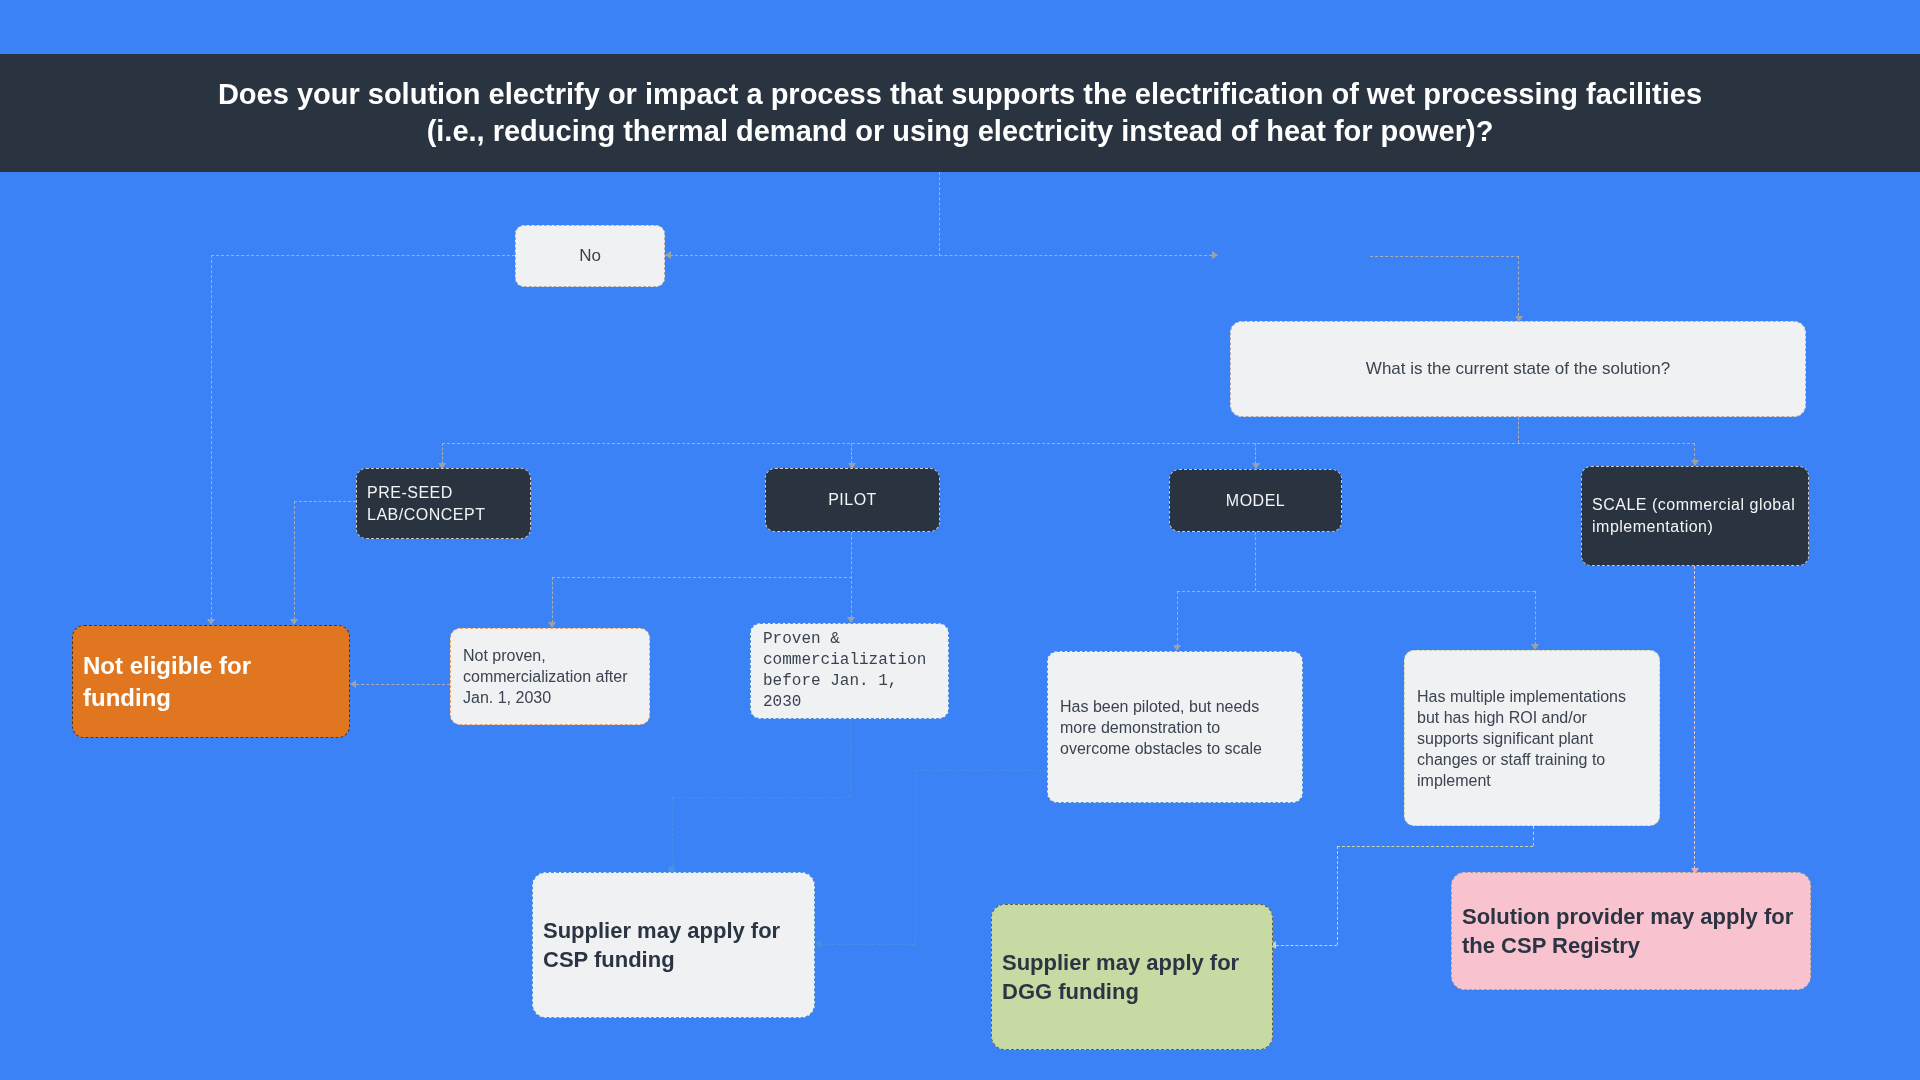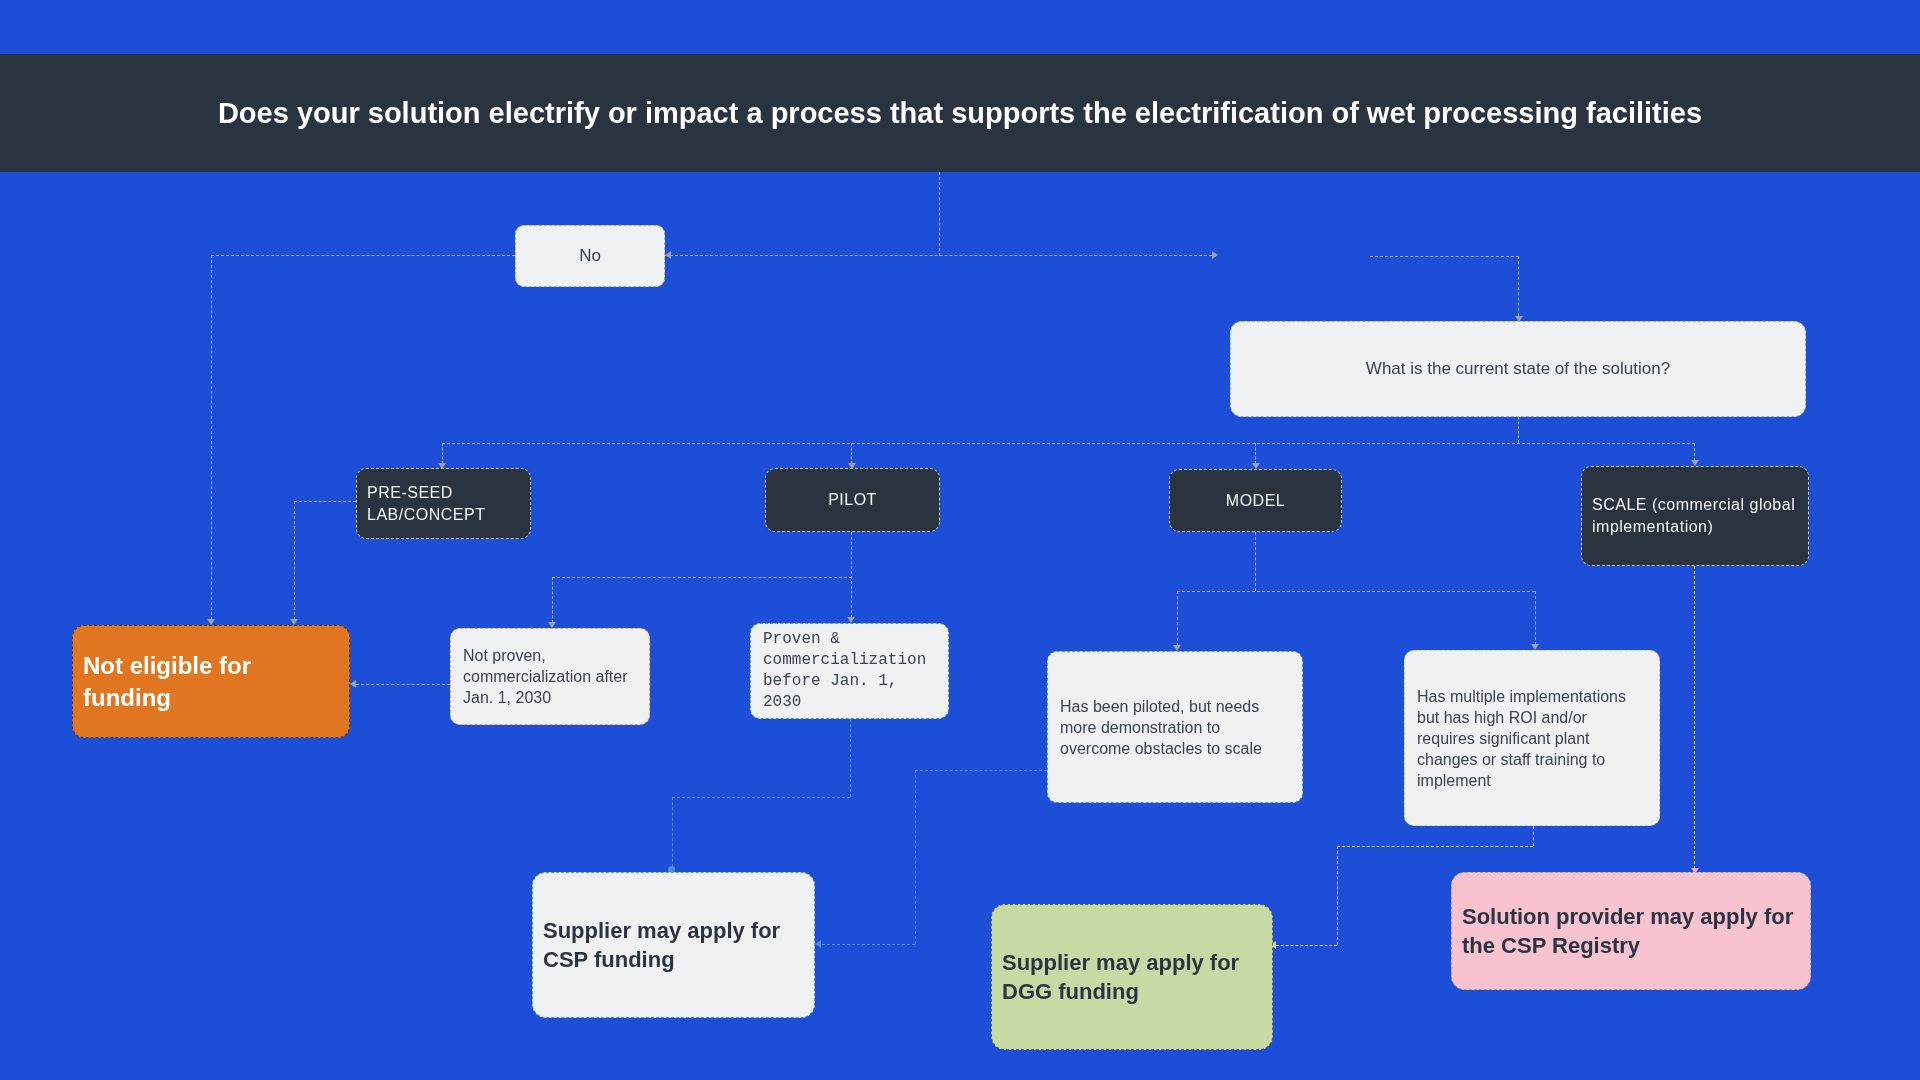--- a/index.html
+++ b/index.html
@@ -1,16 +1,16 @@
 <!DOCTYPE html>
 <html><head>
 <meta charset="utf-8">
 <style>
   html,body{margin:0;padding:0;background:#ffffff;}
-  #canvas{position:relative;width:1920px;height:1080px;background:#1d4ed8;overflow:hidden;
+  #canvas{position:relative;width:1920px;height:1080px;background:#3b82f6;overflow:hidden;
           font-family:"Liberation Sans",sans-serif;}
   .abs{position:absolute;box-sizing:border-box;}
   
   #header{left:0;top:54px;width:1920px;height:118px;background:#2A3441;color:#ffffff;
           display:flex;flex-direction:column;align-items:center;justify-content:center;
           font-weight:700;font-size:29px;line-height:37px;text-align:center;}
   
   .node{display:flex;align-items:center;justify-content:center;
         color:#3A4350;font-size:17px;line-height:22px;border-radius:9px;
         background:#F0F1F3;border:1.5px dashed #A9AEB6;padding:4px 10px;}
@@ -36,20 +36,21 @@
   .a-pink{border-top-color:#E5AEB9;}
   .dot{width:7px;height:7px;border-radius:50%;background:#4A8FE0;}
 </style>
 </head>
 <body>
 
 <div id="canvas">
 
   <div id="header" class="abs">
     <div>Does your solution electrify or impact a process that supports the electrification of wet processing facilities</div>
+    <div>(i.e., reducing thermal demand or using electricity instead of heat for power)?</div>
   </div>
 
   <div class="abs vl" style="left:939px;top:172px;height:84px;"></div>
   <div class="abs hl" style="left:211px;top:255px;width:304px;"></div>
   <div class="abs hl" style="left:665px;top:255px;width:547px;"></div>
   <div class="abs hl" style="left:1370px;top:256px;width:149px;"></div>
   <div class="abs vl" style="left:1518px;top:256px;height:60px;"></div>
   <div class="abs vl" style="left:211px;top:255px;height:365px;"></div>
   <div class="abs vl" style="left:1518px;top:417px;height:26px;"></div>
   <div class="abs hl" style="left:442px;top:443px;width:1253px;"></div>
@@ -116,21 +117,21 @@
 
   <div class="abs node result" style="left:72px;top:625px;width:278px;height:113px;background:#E0761F;
        border:1.5px dashed #3B3B3B;color:#ffffff;font-size:24px;line-height:32px;border-radius:12px;">Not eligible for funding</div>
 
   <div class="abs node opt" style="left:450px;top:628px;width:200px;height:97px;border-color:#EDA55F;">Not proven, commercialization after Jan. 1, 2030</div>
 
   <div class="abs node opt" style="left:750px;top:623px;width:199px;height:96px;border-color:#4A8FE0;font-family:Liberation Mono, monospace;">Proven &amp; commercialization before Jan. 1, 2030</div>
 
   <div class="abs node opt" style="left:1047px;top:651px;width:256px;height:152px;border-color:#4A8FE0;">Has been piloted, but needs more demonstration to overcome obstacles to scale</div>
 
-  <div class="abs node opt" style="left:1404px;top:650px;width:256px;height:176px;border-color:#C9D5A6;">Has multiple implementations but has high ROI and/or requires significant plant changes or staff training to implement</div>
+  <div class="abs node opt" style="left:1404px;top:650px;width:256px;height:176px;border-color:#C9D5A6;">Has multiple implementations but has high ROI and/or supports significant plant changes or staff training to implement</div>
 
   <div class="abs node result" style="left:532px;top:872px;width:283px;height:146px;border-color:#4A8FE0;">Supplier may apply for CSP funding</div>
 
   <div class="abs node result" style="left:991px;top:872px;width:282px;height:146px;background:#C8DAA4;border-color:#5C6257;margin-top:32px;">Supplier may apply for DGG funding</div>
 
   <div class="abs node result" style="left:1451px;top:872px;width:360px;height:118px;background:#F8C3CE;border-color:#9AA0A6;">Solution provider may apply for the CSP Registry</div>
 
 </div>
 
 </body></html>

